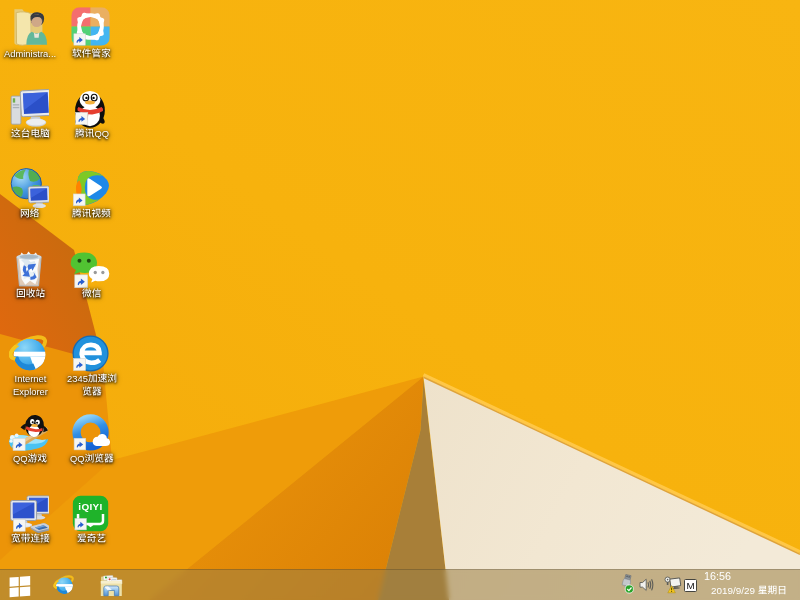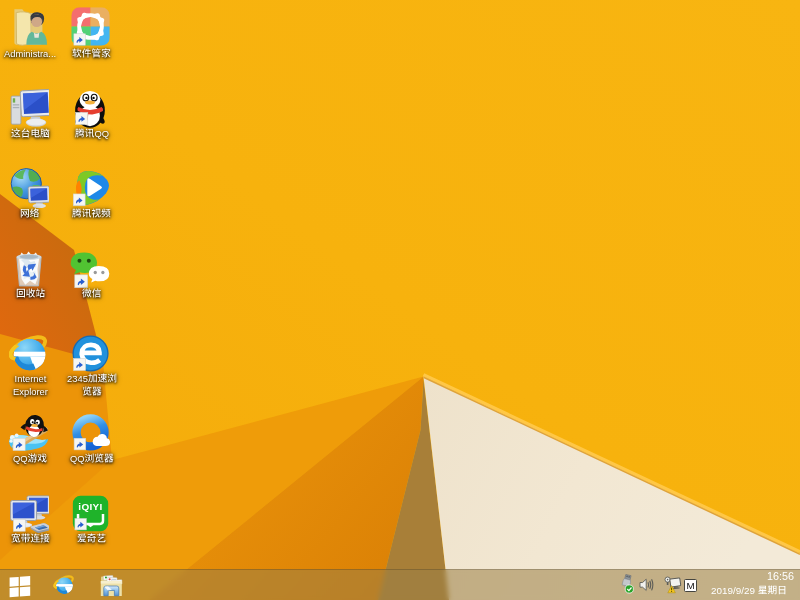--- a/index.html
+++ b/index.html
@@ -4,21 +4,21 @@
 html,body { width:800px; height:600px; overflow:hidden; background:#f6a70d;
   font-family:"Liberation Sans", sans-serif; }
 #wall { position:absolute; left:0; top:0; }
 .ico, .lbl, .tb { position:absolute; }
 .lbl { filter: drop-shadow(0.6px 1.1px 0.8px rgba(0,0,0,0.95)) drop-shadow(0 0 2px rgba(0,0,0,0.6)); }
 .lbl use, .lbl text { fill:#fff; }
 text.lt { font-size:9.4px; }
 #clock text, #clock use { fill:#fff; }
 #bar { position:absolute; left:0; top:569px; width:800px; height:31px;
   background:rgba(154,127,70,0.55); backdrop-filter: blur(2.5px); box-shadow: inset 0 1px 0 rgba(0,0,0,0.18); }
-#clock { position:absolute; top:570px; left:704px; width:90px; text-align:right;
+#clock { position:absolute; top:570px; left:704px; width:90px; text-align:left;
   color:#fff; font-size:9.4px; line-height:13.5px; }
 #time { font-size:10.8px; }
 #defs { position:absolute; width:0; height:0; }
 </style></head>
 <body>
 <svg id="wall" width="800" height="600" viewBox="0 0 800 600">
 <defs>
 <linearGradient id="bgg" x1="0" y1="1" x2="1" y2="0">
  <stop offset="0" stop-color="#f4aa0b"></stop>
         <stop offset="0.5" stop-color="#f7b20d"></stop>

